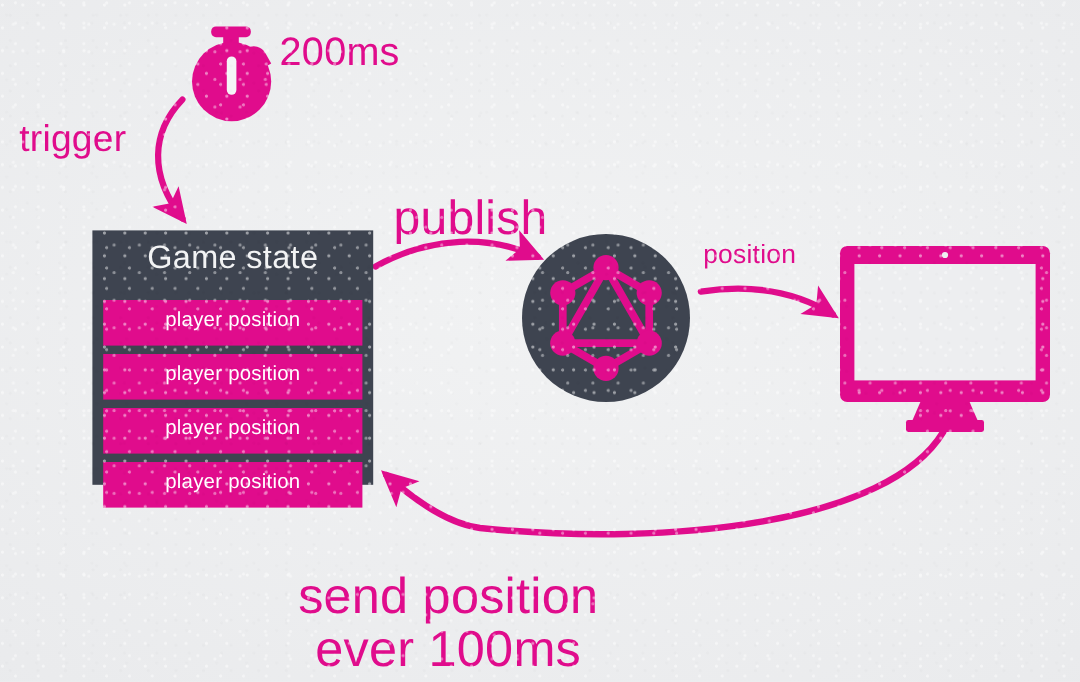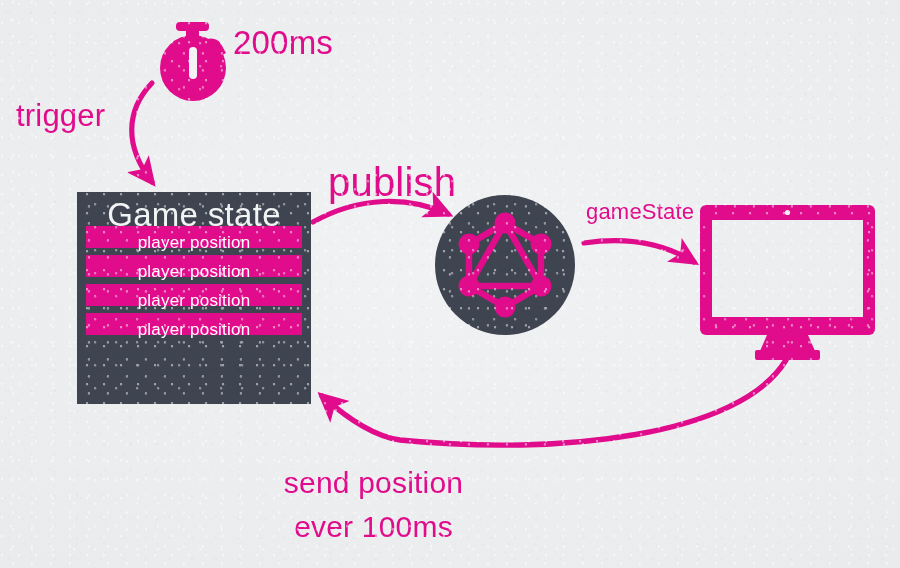--- a/index.html
+++ b/index.html
@@ -39,44 +39,44 @@
   }
   
   #gamestate-box{
     position:absolute;left:77px;top:192px;width:234px;height:212px;
     background:#3e4450;
     box-sizing:border-box;
     padding:0 9px;
   }
   #gamestate-title{
     color:#f2f3f4;
-    font-size:33px;font-weight:300;
+    font-size:27px;font-weight:300;
     text-align:center;
     line-height:45px;
-    height:34px;
+    height:58px;
     letter-spacing:.3px;
   }
   .pp-row{
     background:#e00c8c;
     color:#ffffff;
-    height:22px;line-height:34px;
+    height:38px;line-height:34px;
     text-align:center;
     font-size:17px;font-weight:300;
     margin-bottom:7px;
     letter-spacing:.2px;
   }
   .pp-row:last-child{margin-bottom:0;}
   
   #label-200ms{left:233px;top:24px;font-size:33px;}
   #label-trigger{left:16px;top:88px;font-size:31px;margin-top:10px;}
   #label-publish{left:328px;top:160px;font-size:40px;}
   #label-gamestate{left:586px;top:199px;font-size:22px;}
   #label-send{
-    left:0;top:461px;width:747px;
-    text-align:center;font-size:30px;line-height:44px;
+    left:0;top:475px;width:747px;
+    text-align:center;font-size:42px;line-height:44px;
     white-space:pre-line;
   }
 </style>
 </head>
 <body>
 
 <div id="stage">
 
   <svg class="layer" viewBox="0 0 900 568">
     <defs>
@@ -108,21 +108,21 @@
       <rect x="189" y="47" width="8" height="32" rx="4" fill="#f4f4f6"></rect>
     </g>
   </svg>
 
   <span class="lbl" id="label-200ms">200ms</span>
 
   <span class="lbl" id="label-trigger">trigger</span>
 
   <span class="lbl" id="label-publish">publish</span>
 
-  <span class="lbl" id="label-gamestate">gameState</span>
+  <span class="lbl" id="label-gamestate">position</span>
 
   <span class="lbl" id="label-send">send position
 ever 100ms</span>
 
   <div id="gamestate-box">
     <div id="gamestate-title">Game state</div>
     <div class="pp-row">player position</div>
     <div class="pp-row">player position</div>
     <div class="pp-row">player position</div>
     <div class="pp-row">player position</div>

